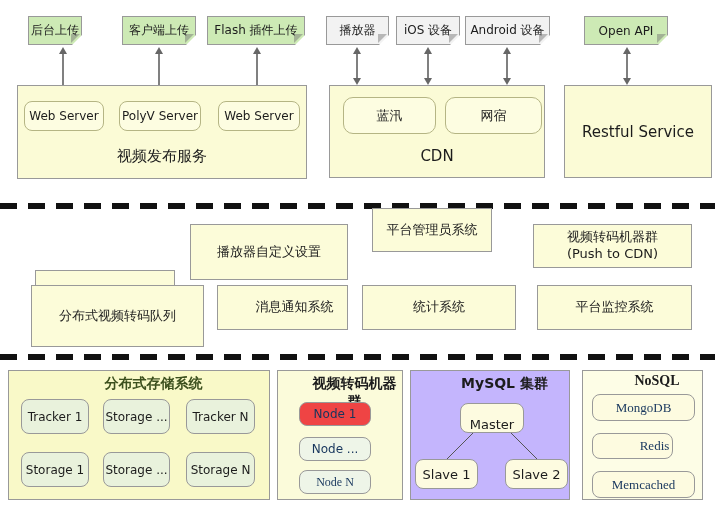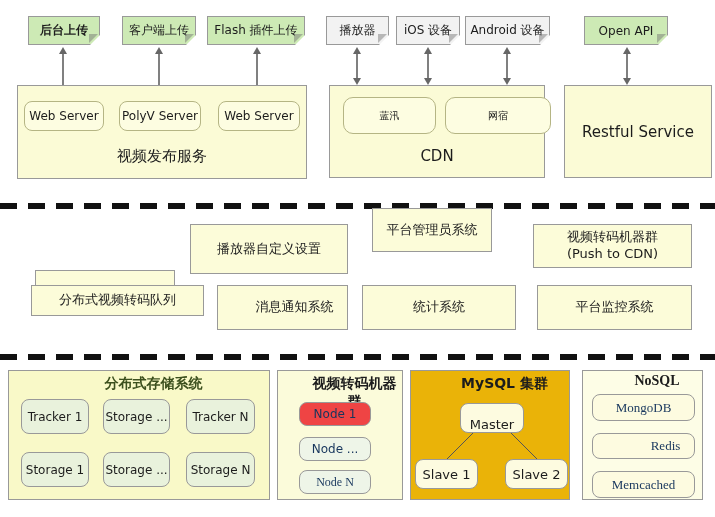--- a/index.html
+++ b/index.html
@@ -22,21 +22,21 @@
   .varrow::before{content:"";position:absolute;top:-7px;left:-3px;width:0;height:0;
                   border-left:4px solid transparent;border-right:4px solid transparent;border-bottom:7px solid #666;}
   .varrow::after{content:"";position:absolute;bottom:-7px;left:-3px;width:0;height:0;
                  border-left:4px solid transparent;border-right:4px solid transparent;border-top:7px solid #666;}
 
   
   .container{position:absolute;background:#fbfbd6;border:1px solid #999;box-sizing:border-box;}
   .ctitle{position:absolute;left:0;right:0;text-align:center;font-size:15px;color:#1c1c1c;}
   .rbox{position:absolute;background:#fdfde1;border:1px solid #b5b584;border-radius:8px;box-sizing:border-box;
         display:flex;align-items:center;justify-content:center;font-size:12px;white-space:nowrap;}
-  .rbox.big{border-radius:10px;font-size:10px;}
+  .rbox.big{border-radius:10px;font-size:13px;}
 
   
   .dash{position:absolute;left:0;width:715px;height:6px;
         background:repeating-linear-gradient(to right,#111 0 17px,transparent 17px 28px);}
 
   
   .module{position:absolute;background:#fcfcd9;border:1px solid #999;box-sizing:border-box;
           display:flex;flex-direction:column;align-items:center;justify-content:center;
           font-size:13px;line-height:1.3;text-align:center;white-space:nowrap;}
 
@@ -47,21 +47,21 @@
          display:flex;align-items:center;justify-content:center;font-size:12px;white-space:nowrap;}
   .ynode{position:absolute;background:#fdfbe0;border:1px solid #999;border-radius:8px;box-sizing:border-box;
          display:flex;align-items:center;justify-content:center;font-size:13px;white-space:nowrap;}
   .navy{color:#17365d;}
 </style>
 </head>
 <body>
 
 <div id="stage">
 
-  <div class="sticky green" style="left:28px;top:16px;width:72px;font-weight:bold;">
+  <div class="sticky green" style="left:28px;top:16px;width:54px;">
     <span>后台上传</span>
     <span class="fold"></span>
   </div>
   <div class="sticky green" style="left:122px;top:16px;width:74px;">
     <span>客户端上传</span>
     <span class="fold"></span>
   </div>
   <div class="sticky green" style="left:207px;top:16px;width:98px;">
     <span>Flash 插件上传</span>
     <span class="fold"></span>
@@ -101,48 +101,48 @@
     <div class="rbox" style="left:200px;top:15px;width:82px;height:30px;">
       <span>Web Server</span>
     </div>
     <div class="ctitle" style="bottom:12px;">视频发布服务</div>
   </div>
 
   <div class="container" style="left:329px;top:85px;width:216px;height:93px;">
     <div class="rbox big" style="left:13px;top:11px;width:93px;height:37px;">
       <span>蓝汛</span>
     </div>
-    <div class="rbox big" style="left:115px;top:11px;width:106px;height:37px;">
+    <div class="rbox big" style="left:115px;top:11px;width:97px;height:37px;">
       <span>网宿</span>
     </div>
     <div class="ctitle" style="bottom:12px;">CDN</div>
   </div>
 
   <div class="container cc" style="left:564px;top:85px;width:148px;height:93px;font-size:15px;">
     <span>Restful Service</span>
   </div>
 
   <div class="dash" style="top:203px;"></div>
   <div class="dash" style="top:354px;"></div>
 
   <div class="module" style="left:35px;top:224px;width:140px;height:44px;margin-top:46px;">
     <span>视频管理组件</span>
   </div>
-  <div class="module" style="left:190px;top:224px;width:158px;height:50px;align-items:center;">
+  <div class="module" style="left:190px;top:224px;width:158px;height:56px;align-items:center;">
     <span>播放器自定义设置</span>
   </div>
   <div class="module" style="left:372px;top:208px;width:120px;height:44px;">
     <span>平台管理员系统</span>
   </div>
   <div class="module" style="left:533px;top:224px;width:159px;height:44px;">
     <span>视频转码机器群</span>
     <span>(Push to CDN)</span>
   </div>
 
-  <div class="module" style="left:31px;top:285px;width:173px;height:31px;text-align:right;">
+  <div class="module" style="left:31px;top:285px;width:173px;height:62px;text-align:right;">
     <span>分布式视频转码队列</span>
   </div>
   <div class="module" style="left:217px;top:285px;width:131px;height:45px;padding-left:24px;">
     <span>消息通知系统</span>
   </div>
   <div class="module" style="left:362px;top:285px;width:154px;height:45px;">
     <span>统计系统</span>
   </div>
   <div class="module" style="left:537px;top:285px;width:155px;height:45px;">
     <span>平台监控系统</span>
@@ -176,21 +176,21 @@
       <span class="navy">Node 1</span>
     </div>
     <div class="gnode" style="left:21px;top:66px;width:72px;height:24px;background:#eef5e8;">
       <span class="navy">Node ...</span>
     </div>
     <div class="gnode" style="left:21px;top:99px;width:72px;height:24px;background:#eef5e8;font-family:Liberation Serif, serif;">
       <span class="navy">Node N</span>
     </div>
   </div>
 
-  <div class="bcontainer" style="left:410px;top:370px;width:160px;height:130px;background:#eab308;">
+  <div class="bcontainer" style="left:410px;top:370px;width:160px;height:130px;background:#c4b5fd;">
     <div class="btitle">MySQL 集群</div>
     <svg width="160" height="130" style="position:absolute;left:0;top:0;">
       <line x1="62" y1="62" x2="36" y2="88" stroke="#555" stroke-width="1"></line>
       <line x1="100" y1="62" x2="126" y2="88" stroke="#555" stroke-width="1"></line>
     </svg>
     <div class="ynode" style="left:49px;top:32px;width:64px;height:30px;align-items:flex-end;">
       <span>Master</span>
     </div>
     <div class="ynode" style="left:4px;top:88px;width:63px;height:30px;">
       <span>Slave 1</span>
@@ -198,21 +198,21 @@
     <div class="ynode" style="left:94px;top:88px;width:63px;height:30px;">
       <span>Slave 2</span>
     </div>
   </div>
 
   <div class="bcontainer" style="left:582px;top:370px;width:121px;height:130px;background:#fdfde6;font-family:Liberation Serif, serif;">
     <div class="btitle" style="top:2px;">NoSQL</div>
     <div class="ynode" style="left:9px;top:23px;width:103px;height:27px;">
       <span class="navy">MongoDB</span>
     </div>
-    <div class="ynode" style="left:9px;top:62px;width:103px;height:26px;padding-left:44px;">
+    <div class="ynode" style="left:9px;top:62px;width:81px;height:26px;padding-left:44px;">
       <span class="navy">Redis</span>
     </div>
     <div class="ynode" style="left:9px;top:100px;width:103px;height:27px;">
       <span class="navy">Memcached</span>
     </div>
   </div>
 
 </div>
 
 </body></html>

